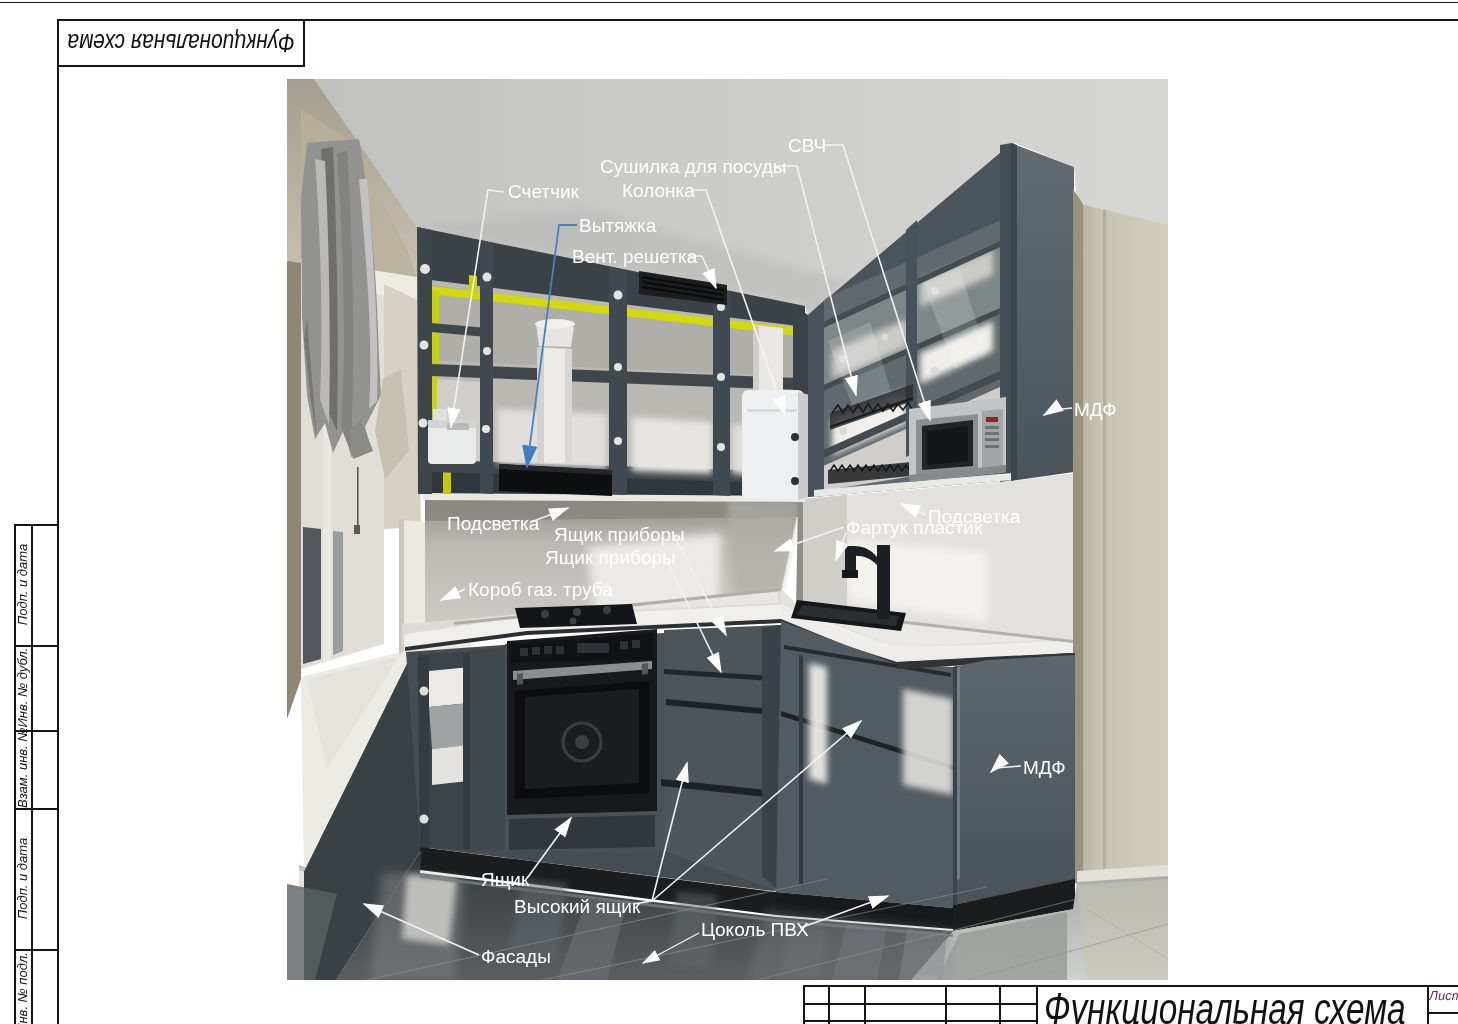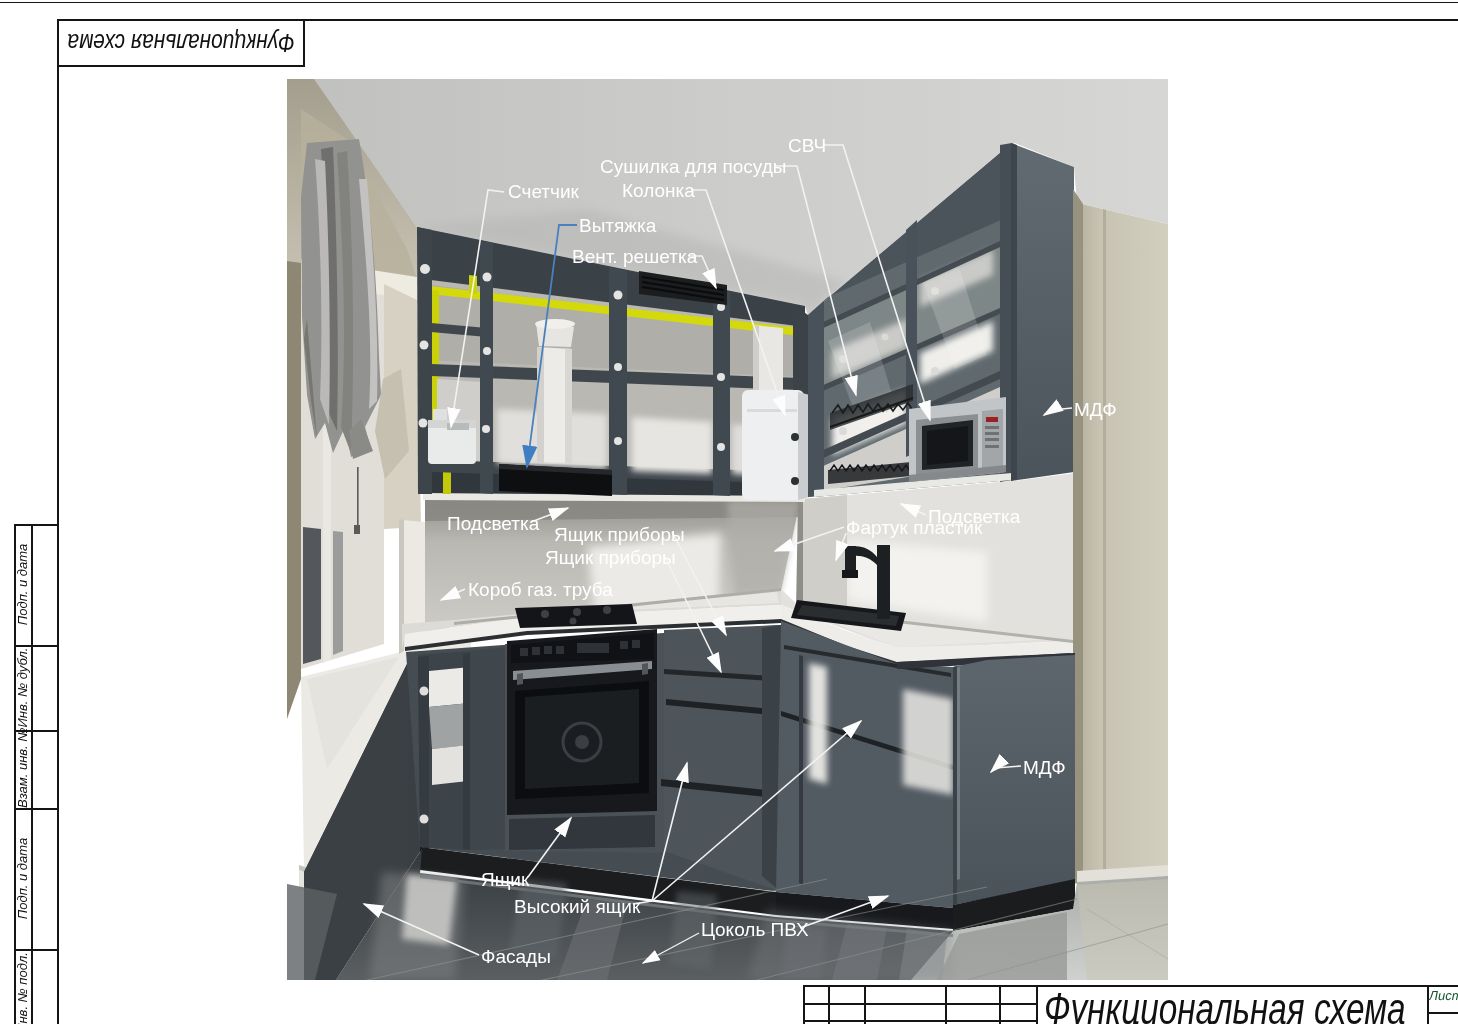--- a/index.html
+++ b/index.html
@@ -48,21 +48,21 @@
 <div class="ln" style="left:828px;top:985px;width:2px;height:39px;"></div>
 <div class="ln" style="left:864px;top:985px;width:2px;height:39px;"></div>
 <div class="ln" style="left:945px;top:985px;width:2px;height:39px;"></div>
 <div class="ln" style="left:999px;top:985px;width:2px;height:39px;"></div>
 <div class="ln" style="left:1036px;top:985px;width:2px;height:39px;"></div>
 
 <div style="position:absolute;left:1044px;top:987px;font-style:italic;font-size:45px;line-height:44px;color:#111;white-space:nowrap;transform:scaleX(0.74);transform-origin:0 0;">Функциональная схема</div>
 
 <div class="ln" style="left:1427px;top:985px;width:2px;height:39px;"></div>
 <div class="ln" style="left:1427px;top:1012px;width:31px;height:2px;"></div>
-<div style="position:absolute;left:1429px;top:988px;width:29px;text-align:center;font-style:italic;font-size:13px;color:#14532d;transform:rotate(0.03deg);">Лист</div>
+<div style="position:absolute;left:1429px;top:988px;width:29px;text-align:center;font-style:italic;font-size:13px;color:#701a75;transform:rotate(0.03deg);">Лист</div>
 
 <svg id="kitchen" style="position:absolute;left:287px;top:79px;" width="881" height="901" viewBox="0 0 881 901">
 <defs>
   <linearGradient id="ceil" x1="0" y1="0" x2="1" y2="0">
     <stop offset="0" stop-color="#c0c0be"></stop>
         <stop offset="0.45" stop-color="#cbcbc9"></stop>
         <stop offset="1" stop-color="#d6d6d4"></stop>
   </linearGradient>
   <linearGradient id="soffit" x1="0" y1="0" x2="0" y2="1">
     <stop offset="0" stop-color="#a49e8e"></stop>

